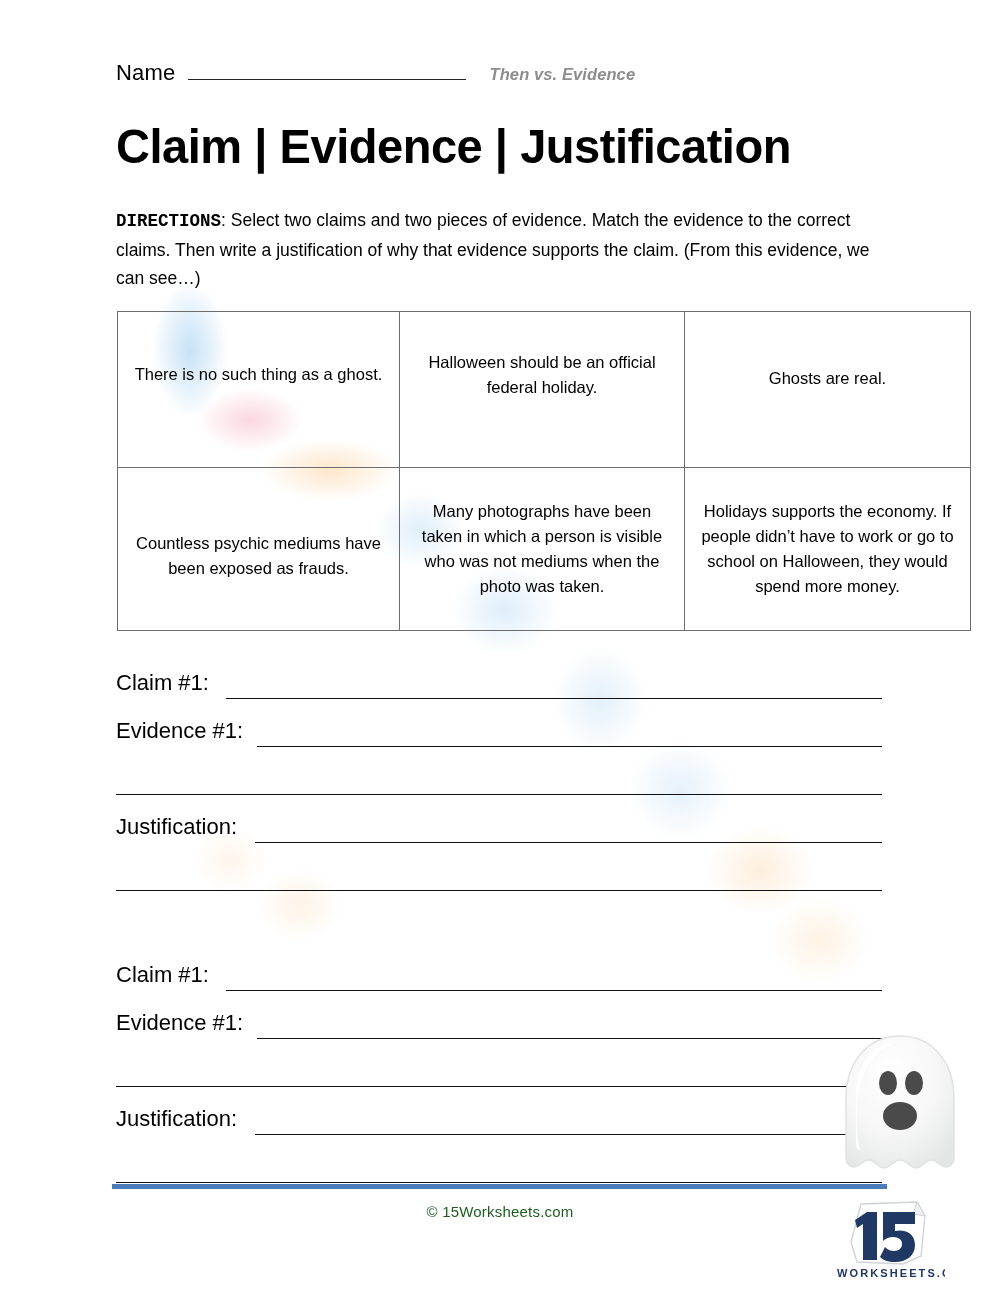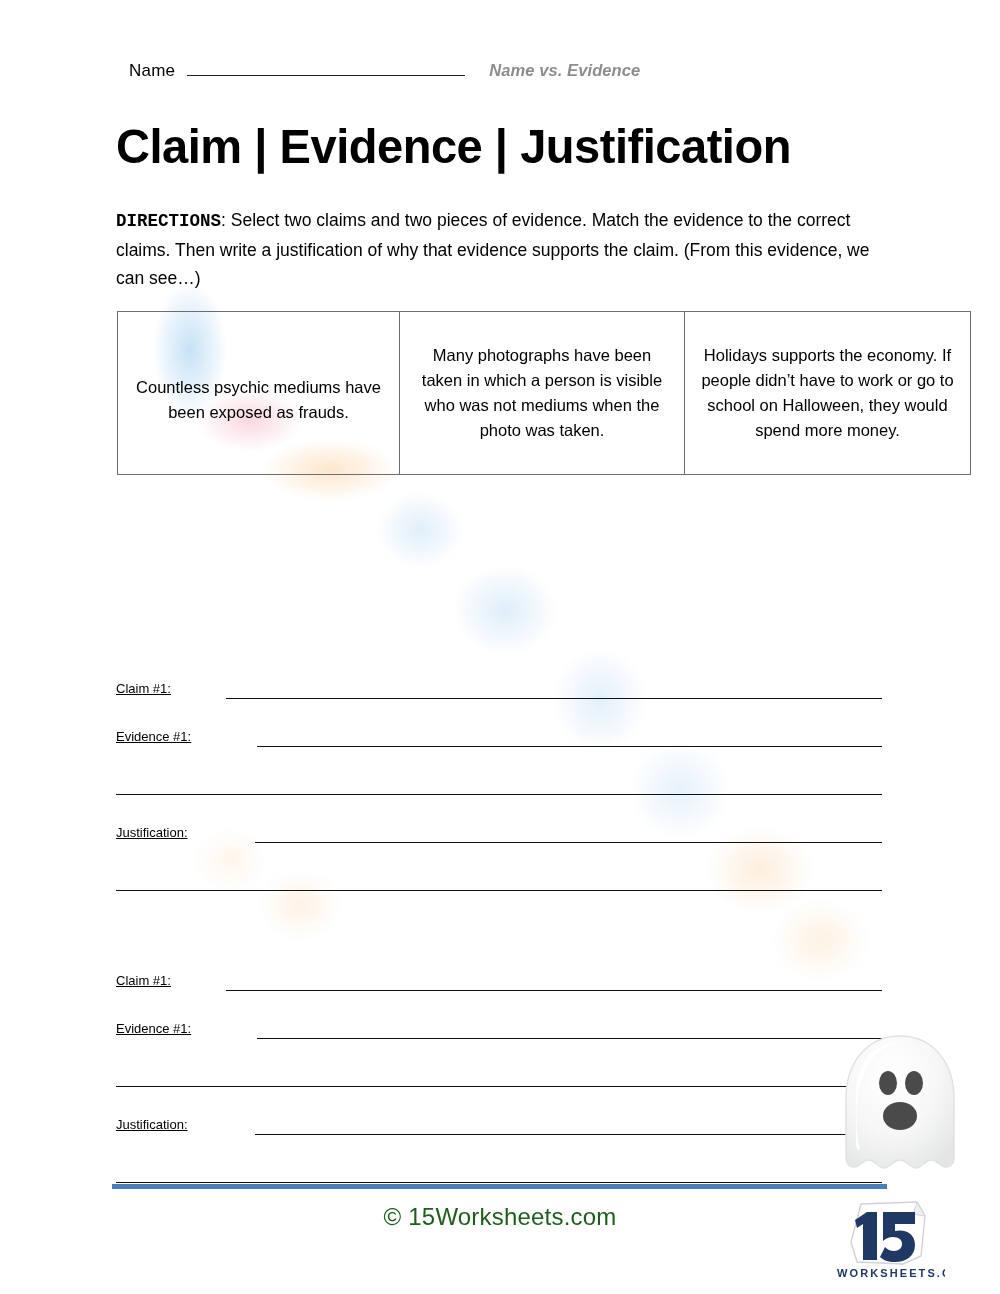--- a/index.html
+++ b/index.html
@@ -44,23 +44,22 @@
   
   .name-row {
     position: absolute;
     left: 116px;
     top: 60px;
     width: 770px;
     display: flex;
     align-items: baseline;
   }
   .name-label {
-    font-size: 17px;
+    font-size: 22px;
     letter-spacing: 0.2px;
-    margin-left: 13px;
   }
   .name-blank {
     display: inline-block;
     width: 278px;
     margin-left: 12px;
     border-bottom: 1.6px solid #222;
     height: 15px;
   }
   .subject-label {
     margin-left: 24px;
@@ -132,23 +131,22 @@
     width: 766px;
   }
   .ans-row {
     position: relative;
     height: 48px;
   }
   .ans-label {
     position: absolute;
     left: 0;
     bottom: 7px;
-    font-size: 13px;
+    font-size: 22px;
     white-space: nowrap;
-    text-decoration: underline;
   }
   .ans-line {
     position: absolute;
     bottom: 4px;
     right: 0;
     border-bottom: 1.7px solid #111;
     height: 0;
   }
   .line-claim  { left: 110px; }
   .line-evid   { left: 141px; }
@@ -174,21 +172,21 @@
     width: 775px;
     height: 5px;
     background: #4a7ebb;
   }
   .footer-credit {
     position: absolute;
     left: 0;
     top: 1203px;
     width: 1000px;
     text-align: center;
-    font-size: 24px;
+    font-size: 15px;
     color: #1d5e1d;
     letter-spacing: 0.2px;
   }
   .logo {
     position: absolute;
     left: 833px;
     top: 1198px;
     width: 112px;
     height: 84px;
   }
@@ -198,31 +196,42 @@
 
 <div class="page">
 
   <div class="watermark"></div>
 
   <div class="content">
 
     <div class="name-row">
       <span class="name-label">Name</span>
       <span class="name-blank"></span>
-      <span class="subject-label">Name vs. Evidence</span>
+      <span class="subject-label">Then vs. Evidence</span>
     </div>
 
     <div class="title">Claim | Evidence | Justification</div>
 
     <div class="directions">
       <b>DIRECTIONS</b><span>: Select two claims and two pieces of evidence. Match the evidence to the correct claims. Then write a justification of why that evidence supports the claim. (From this evidence, we can see…)</span>
     </div>
 
     <table class="grid">
       <tbody>
+          <tr class="row-claims">
+        <td class="c1">
+              <div class="cell-inner">There is no such thing as a ghost.</div>
+            </td>
+        <td class="c2">
+              <div class="cell-inner">Halloween should be an official federal holiday.</div>
+            </td>
+        <td class="c3">
+              <div class="cell-inner">Ghosts are real.</div>
+            </td>
+      </tr>
       <tr class="row-evidence">
         <td class="c1">
               <div class="cell-inner">Countless psychic mediums have been exposed as frauds.</div>
             </td>
         <td class="c2">
               <div class="cell-inner">Many photographs have been taken in which a person is visible who was not mediums when the photo was taken.</div>
             </td>
         <td class="c3">
               <div class="cell-inner">Holidays supports the economy. If people didn’t have to work or go to school on Halloween, they would spend more money.</div>
             </td>

